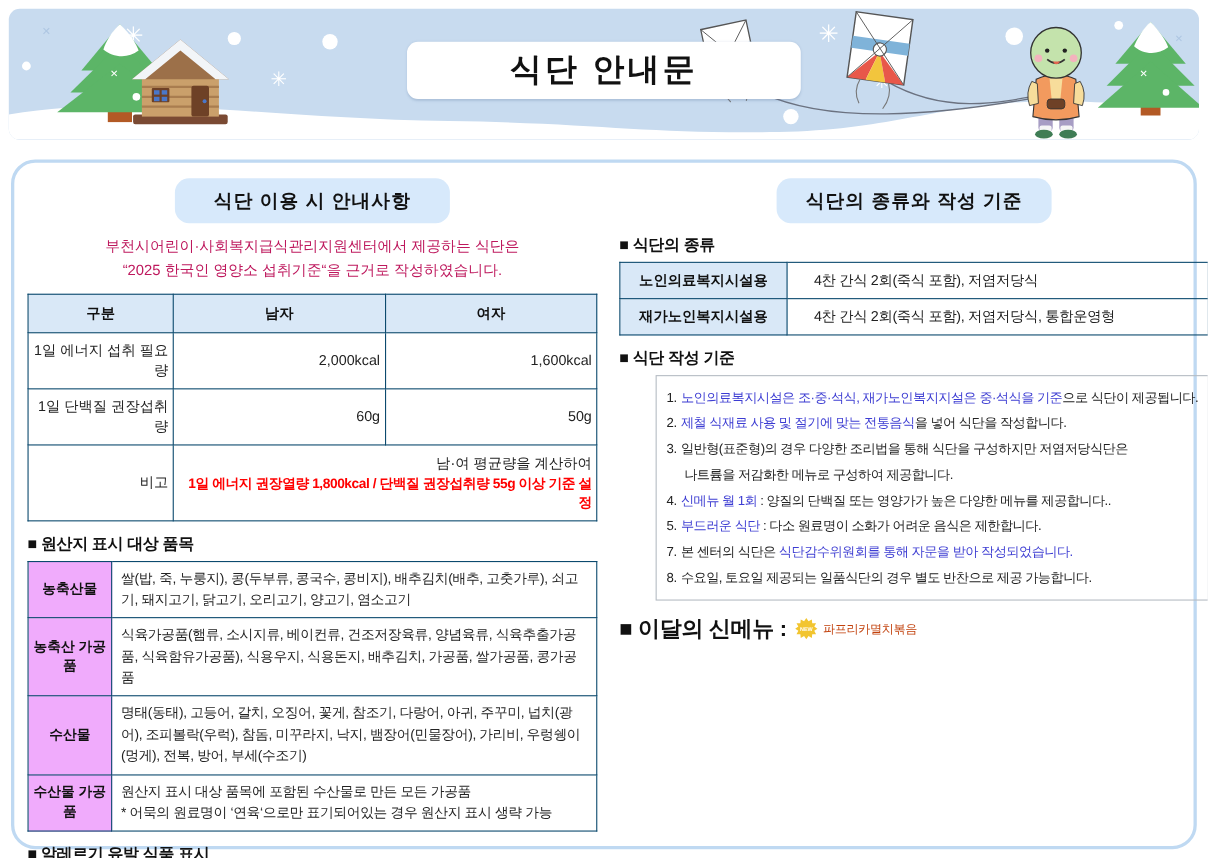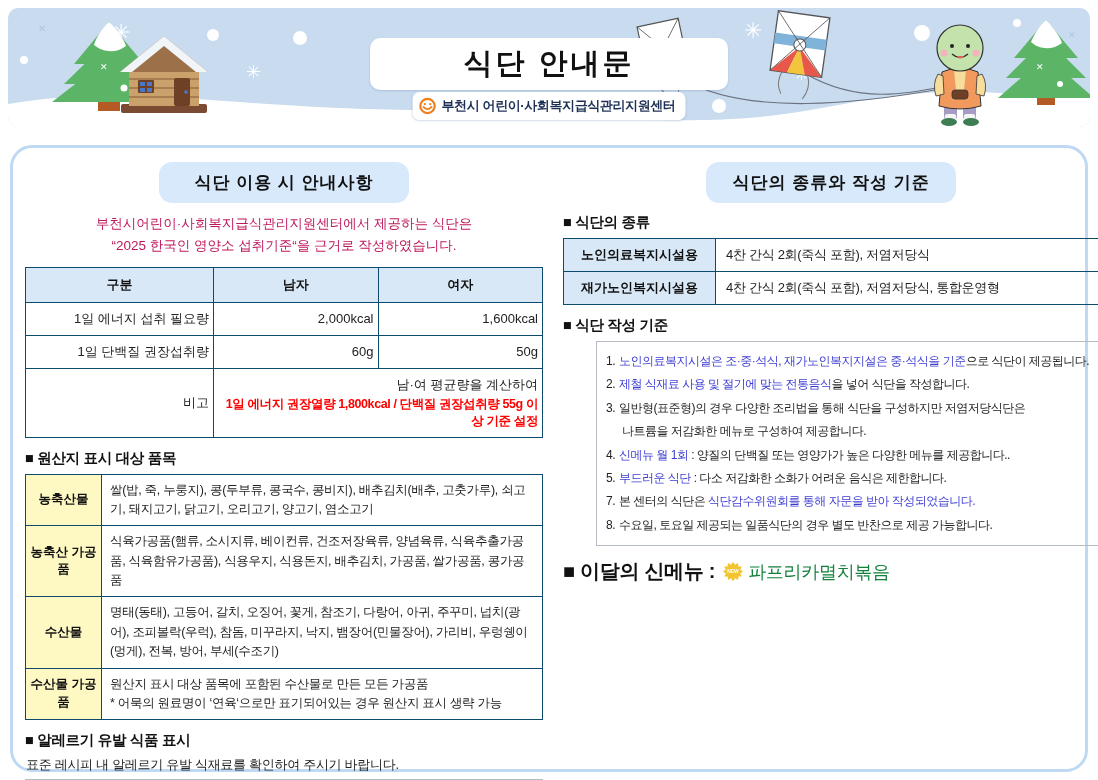--- a/index.html
+++ b/index.html
@@ -35,49 +35,49 @@
   .intro { text-align:center; font-size:13.5px; line-height:1.65; color:#be185d; margin-bottom:9px; }
   .subhead { font-size:14.5px; font-weight:bold; color:#111; margin:11px 0 6px 0; letter-spacing:-0.3px; }
 
   table { border-collapse:collapse; width:100%; }
   th, td { border:1px solid #0c4a6e; }
 
   
   .t1 { font-size:13px; }
   .t1 th { background:#d9e8f7; font-weight:bold; padding:8px 4px; color:#111; }
   .t1 td { padding:7px 4px; text-align:right; }
-  .t1 .c0 { width:188px; }
+  .t1 .c0 { width:132px; }
   .t1 .note-l1 { font-size:13px; color:#222; padding-bottom:2px; }
   .t1 .note-l2 { font-size:12.5px; color:#ff0000; font-weight:bold; letter-spacing:-0.4px; }
 
   
   .t2 { font-size:12.5px; }
-  .t2 th { background:#fef9c3; font-weight:bold; width:76px; padding:6px 2px;
+  .t2 th { background:#f0abfc; font-weight:bold; width:76px; padding:6px 2px;
            text-align:center; color:#111; line-height:1.4; }
   .t2 td { padding:6px 8px; line-height:1.55; color:#222; letter-spacing:-0.3px; }
 
   .allergy-intro { font-size:13px; color:#222; margin:2px 0 5px 1px; letter-spacing:-0.3px; }
   .allergy-box { border:1px solid #b6bcc4; padding:5px 8px; font-size:12.5px;
                  line-height:1.8; color:#222; letter-spacing:-0.2px; }
 
   
   .t3 { font-size:13px; }
   .t3 th { background:#d9e8f7; font-weight:bold; width:152px; padding:7px 2px; color:#111; }
-  .t3 td { padding:7px 10px; color:#222; letter-spacing:-0.3px; }
+  .t3 td { padding:7px 24px; color:#222; letter-spacing:-0.3px; }
 
   .criteria-box { border:1px solid #b6bcc4; padding:8px 9px; font-size:12px;
                   line-height:1.95; color:#222; letter-spacing:-0.5px; margin-top:6px;margin-left:33px; }
   .cr-item { white-space:nowrap; }
   .cr-num { margin-right:4px; }
   .blue { color:#3c3cd2; }
   .cr-line2 { padding-left:16px; white-space:nowrap; }
 
   .newmenu { display:flex; align-items:center; gap:4px; margin-top:12px; }
   .newmenu .lbl { font-size:20px; font-weight:bold; color:#111; letter-spacing:-0.3px; }
-  .newmenu .val { font-size:18px; color:#15803d; letter-spacing:-0.3px; }
+  .newmenu .val { font-size:11px; color:#c2410c; letter-spacing:-0.3px; }
   .new-badge { flex:none; margin-left:3px; }
 </style>
 </head>
 <body>
 
 <div class="page">
 
   <div class="banner">
     <svg class="scene" width="1082" height="119" viewBox="0 0 1082 119">
 
@@ -183,29 +183,20 @@
         <path d="M944,46 q8,7 16,0" stroke="#333" stroke-width="1.5" fill="none"></path>
         <path d="M949,48 q3,5 7,0 Z" fill="#e2654f"></path>
         <circle cx="936" cy="45" r="3.5" fill="#f3b3bd"></circle>
         <circle cx="968" cy="45" r="3.5" fill="#f3b3bd"></circle>
       </g>
     </svg>
 
     <div class="title-box">
       <h1>식단 안내문</h1>
     </div>
-    <div class="org-badge">
-      <svg width="18" height="18" viewBox="0 0 20 20">
-        <circle cx="10" cy="10" r="8" fill="none" stroke="#ef7f1a" stroke-width="2.4"></circle>
-        <circle cx="7" cy="8" r="1.2" fill="#ef7f1a"></circle>
-        <circle cx="13" cy="8" r="1.2" fill="#ef7f1a"></circle>
-        <path d="M5.5,11 q4.5,5 9,0" stroke="#ef7f1a" stroke-width="2" fill="none" stroke-linecap="round"></path>
-      </svg>
-      <span>부천시 어린이·사회복지급식관리지원센터</span>
-    </div>
   </div>
 
   <div class="content">
 
     <div class="col-left">
       <div class="sec-box">식단 이용 시 안내사항</div>
       <p class="intro">
         <span>부천시어린이·사회복지급식관리지원센터에서 제공하는 식단은</span><br>
         <span>“2025 한국인 영양소 섭취기준“을 근거로 작성하였습니다.</span>
       </p>
@@ -297,21 +288,21 @@
           <span class="cr-num">2.</span><span></span><span class="blue">제철 식재료 사용 및 절기에 맞는 전통음식</span><span>을 넣어 식단을 작성합니다.</span>
         </div>
         <div class="cr-item">
           <span class="cr-num">3.</span><span>일반형(표준형)의 경우 다양한 조리법을 통해 식단을 구성하지만 저염저당식단은</span>
         </div>
         <div class="cr-line2">나트륨을 저감화한 메뉴로 구성하여 제공합니다.</div>
         <div class="cr-item">
           <span class="cr-num">4.</span><span class="blue">신메뉴 월 1회</span><span> : 양질의 단백질 또는 영양가가 높은 다양한 메뉴를 제공합니다..</span>
         </div>
         <div class="cr-item">
-          <span class="cr-num">5.</span><span class="blue">부드러운 식단</span><span> : 다소 저감화한 소화가 어려운 음식은 제한합니다.</span>
+          <span class="cr-num">5.</span><span class="blue">부드러운 식단</span><span> : 다소 원료명이 소화가 어려운 음식은 제한합니다.</span>
         </div>
         <div class="cr-item">
           <span class="cr-num">7.</span><span>본 센터의 식단은 </span><span class="blue">식단감수위원회를 통해 자문을 받아 작성되었습니다.</span>
         </div>
         <div class="cr-item">
           <span class="cr-num">8.</span><span>수요일, 토요일 제공되는 일품식단의 경우 별도 반찬으로 제공 가능합니다.</span>
         </div>
       </div>
 
       <div class="newmenu">

